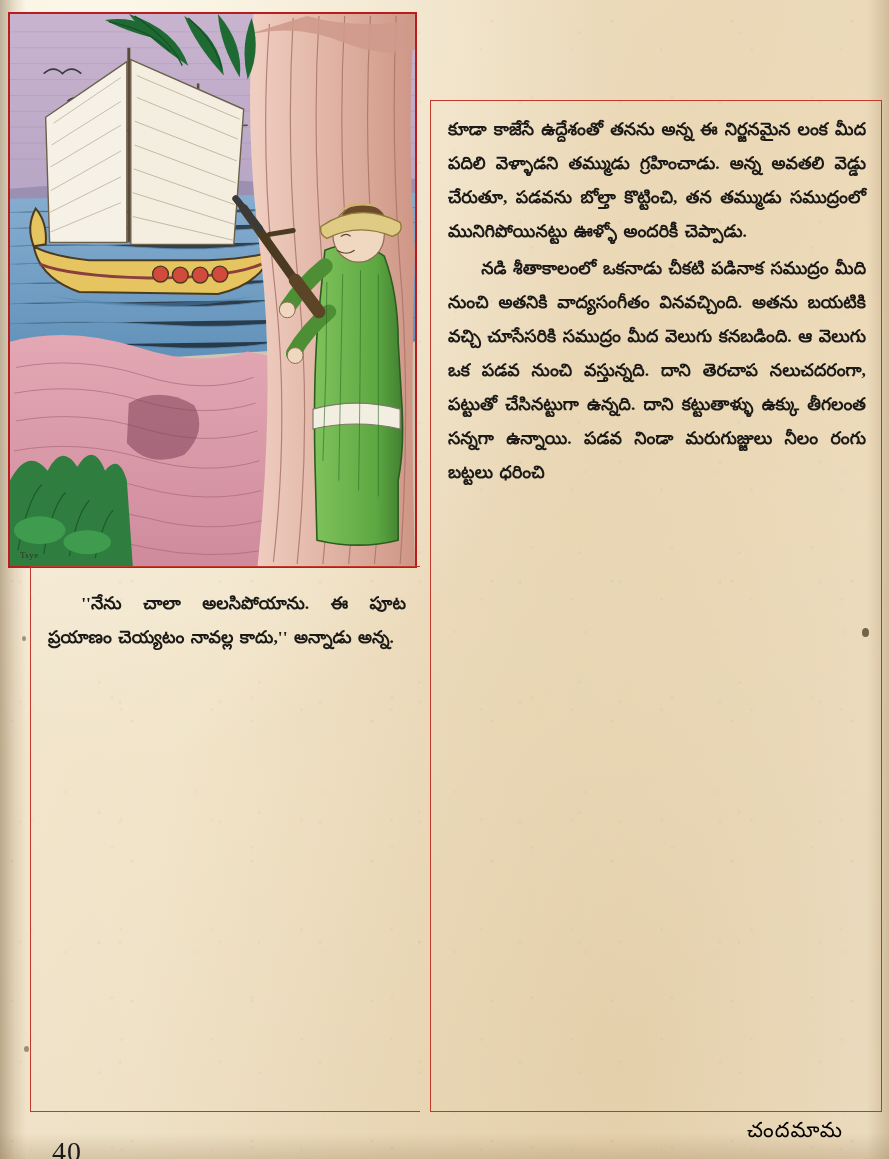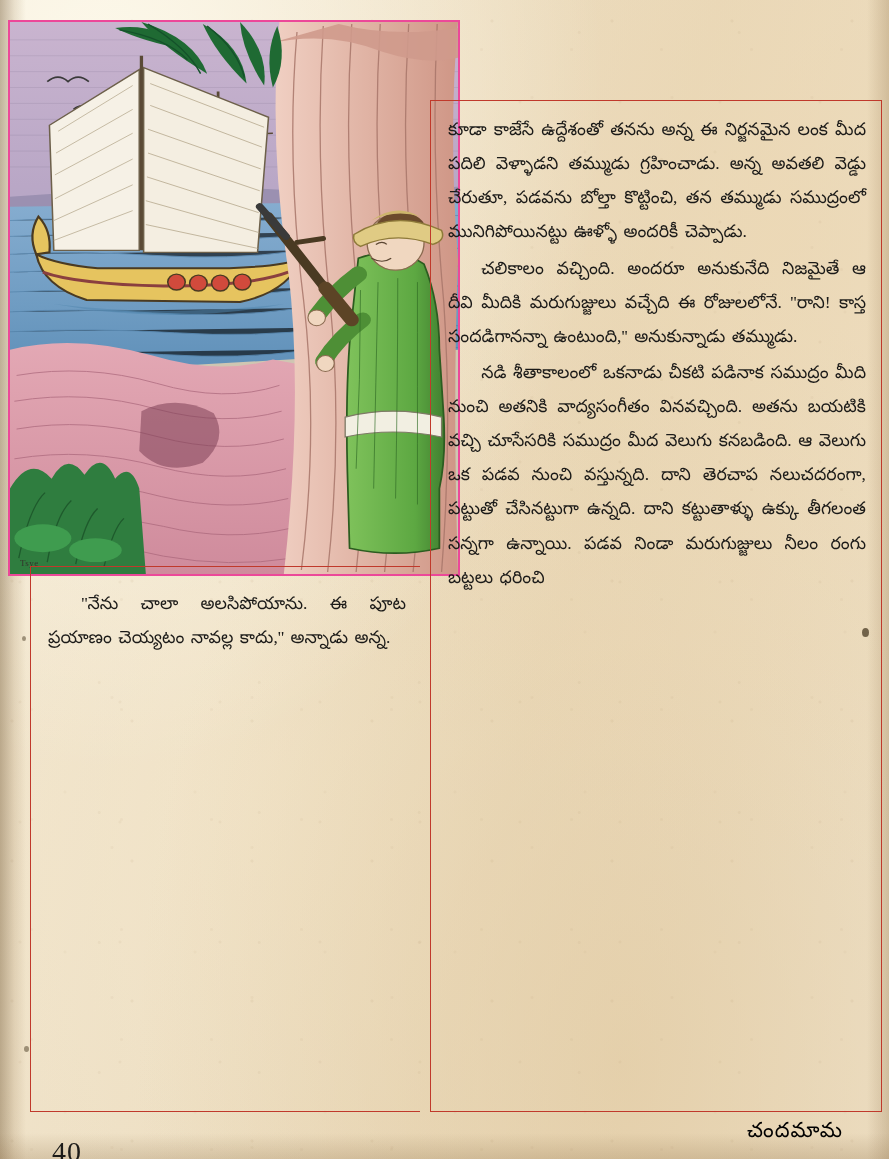--- a/index.html
+++ b/index.html
@@ -58,24 +58,24 @@
     position: absolute;
     left: 0; bottom: 0;
     width: 100%; height: 26px;
     background: linear-gradient(0deg, rgba(140,110,70,0.25) 0%, rgba(140,110,70,0) 100%);
   }
 
   
   #illustration {
     position: absolute;
     left: 8px;
-    top: 20px;
-    width: 452px;
+    top: 12px;
+    width: 409px;
     height: 556px;
-    border: 2px solid #ec4899;
+    border: 2px solid #b91c1c;
     box-sizing: border-box;
     overflow: hidden;
     background: #cfc6b2;
   }
   #illustration svg { display: block; width: 100%; height: 100%; }
   .illus-caption {
     position: absolute;
     left: 10px;
     bottom: 6px;
     font-size: 9px;
@@ -106,20 +106,21 @@
   #left-col-frame { border-right: none; }
 
   .col-text {
     position: absolute;
     color: #1b1a18;
     font-family: "Liberation Serif", serif;
     font-size: 17.5px;
     line-height: 1.95;
     text-align: justify;
     text-justify: inter-word;
+    font-weight: bold;
   }
   #left-col-text {
     left: 48px;
     top: 586px;
     width: 358px;
   }
   #right-col-text {
     left: 448px;
     top: 112px;
     width: 418px;
@@ -341,21 +342,20 @@
 
   <div class="col-frame" id="right-col-frame"></div>
   <div class="col-frame" id="left-col-frame"></div>
 
   <div class="col-text" id="left-col-text">
     <p class="para">''నేను చాలా అలసిపోయాను. ఈ పూట ప్రయాణం చెయ్యటం నావల్ల కాదు,'' అన్నాడు అన్న.</p>
   </div>
 
   <div class="col-text" id="right-col-text">
     <p class="para no-indent">కూడా కాజేసే ఉద్దేశంతో తనను అన్న ఈ నిర్జనమైన లంక మీద పదిలి వెళ్ళాడని తమ్ముడు గ్రహించాడు. అన్న అవతలి వెడ్డు చేరుతూ, పడవను బోల్తా కొట్టించి, తన తమ్ముడు సముద్రంలో మునిగిపోయినట్టు ఊళ్ళో అందరికీ చెప్పాడు.</p>
-    <p class="para">చలికాలం వచ్చింది. అందరూ అనుకునేది నిజమైతే ఆ దీవి మీదికి మరుగుజ్జులు వచ్చేది ఈ రోజులలోనే. ''రాని! కాస్త సందడిగానన్నా ఉంటుంది,'' అనుకున్నాడు తమ్ముడు.</p>
     <p class="para">నడి శీతాకాలంలో ఒకనాడు చీకటి పడినాక సముద్రం మీది నుంచి అతనికి వాద్యసంగీతం వినవచ్చింది. అతను బయటికి వచ్చి చూసేసరికి సముద్రం మీద వెలుగు కనబడింది. ఆ వెలుగు ఒక పడవ నుంచి వస్తున్నది. దాని తెరచాప నలుచదరంగా, పట్టుతో చేసినట్టుగా ఉన్నది. దాని కట్టుతాళ్ళు ఉక్కు తీగలంత సన్నగా ఉన్నాయి. పడవ నిండా మరుగుజ్జులు నీలం రంగు బట్టలు ధరించి</p>
   </div>
 
   <div id="page-number">40</div>
   <div id="magazine-name">చందమామ</div>
 
   <div class="ink-blot" style="left:862px; top:628px; width:7px; height:9px;"></div>
   <div class="ink-blot" style="left:22px; top:636px; width:4px; height:5px; opacity:0.5;"></div>
   <div class="ink-blot" style="left:24px; top:1046px; width:5px; height:6px; opacity:0.5;"></div>
 </div>

